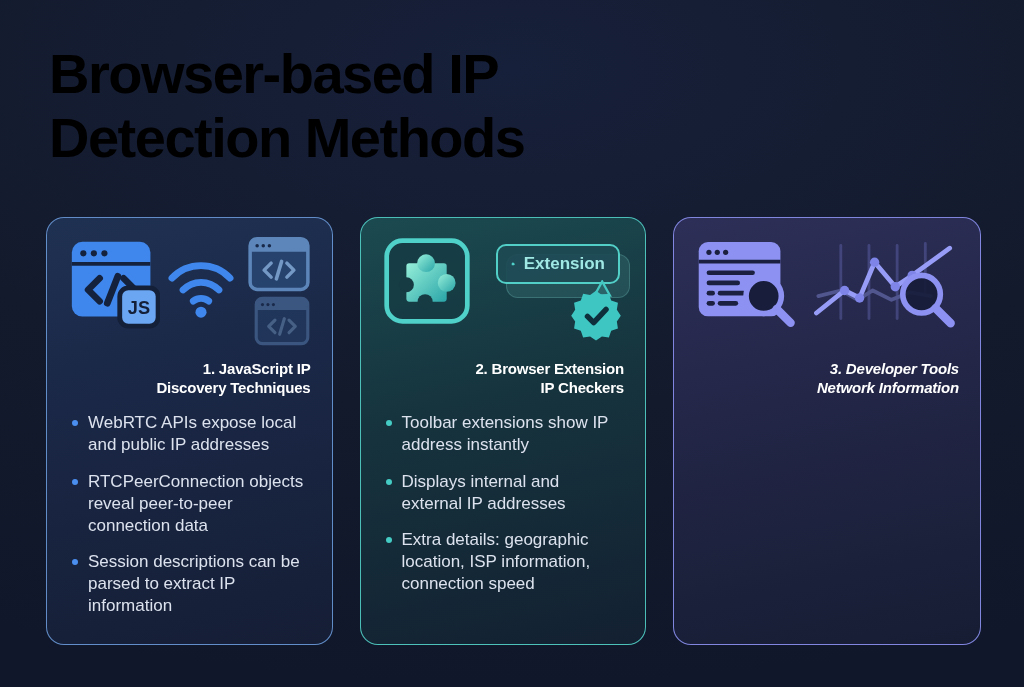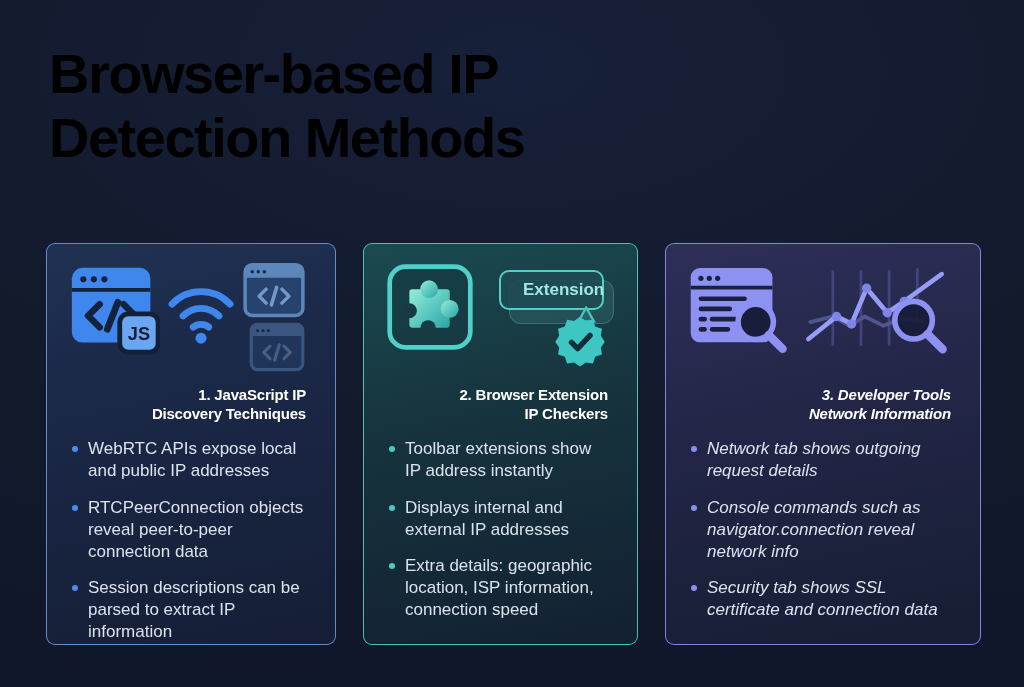--- a/index.html
+++ b/index.html
@@ -17,23 +17,22 @@
     font-size:56px; font-weight:700; letter-spacing:-1.5px;
     line-height:1.14; color:#000000;
   }
   .page-title span { display:block; }
 
   .cards {
     position:absolute; left:46px; top:217px; width:935px; height:428px;
     display:flex; gap:27px;
   }
   .card {
-    flex:1; border-radius:9px; padding:18px 29px 14px 21px;
+    flex:1; border-radius:18px; padding:18px 21px 14px 21px;
     position:relative;
-    margin-top:26px;
   }
   .card-js {
     --accent:#4a8ef0;
     border:1.5px solid rgba(110,160,225,.85);
     background:linear-gradient(168deg, #1f3152 0%, #1a2746 40%, #151e35 100%);
   }
   .card-ext {
     --accent:#45ccc4;
     border:1.5px solid rgba(82,207,199,.9);
     background:linear-gradient(168deg, #1b4a50 0%, #16343e 42%, #132031 100%);
@@ -244,20 +243,15 @@
           <circle cx="106" cy="42" r="5"></circle>
         </g>
         <circle cx="116" cy="62" r="20" fill="rgba(23,28,58,.92)" stroke="#8d92f2" stroke-width="6"></circle>
         <line x1="131" y1="77" x2="147" y2="93" stroke="#8d92f2" stroke-width="9" stroke-linecap="round"></line>
       </svg>
     </div>
     <h2 class="card-heading">
       <span>3. Developer Tools</span>
       <span>Network Information</span>
     </h2>
-    <ul class="bullets">
-      <li>Network tab shows outgoing request details</li>
-      <li>Console commands such as navigator.connection reveal network info</li>
-      <li>Security tab shows SSL certificate and connection data</li>
-    </ul>
   </section>
 
 </div>
 
 </body></html>

